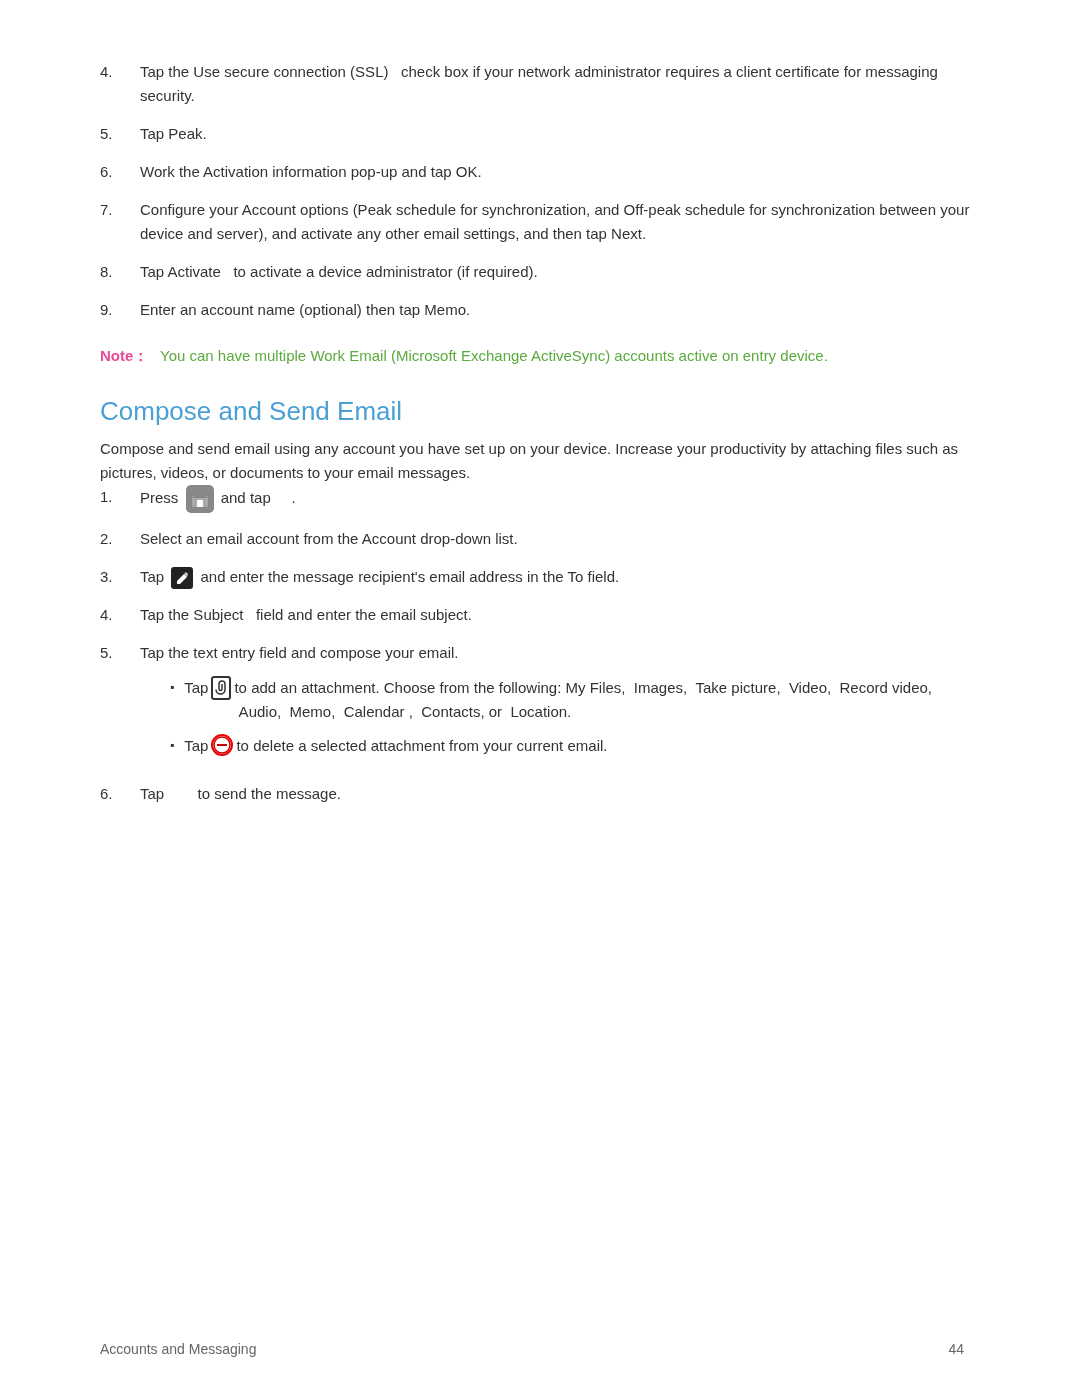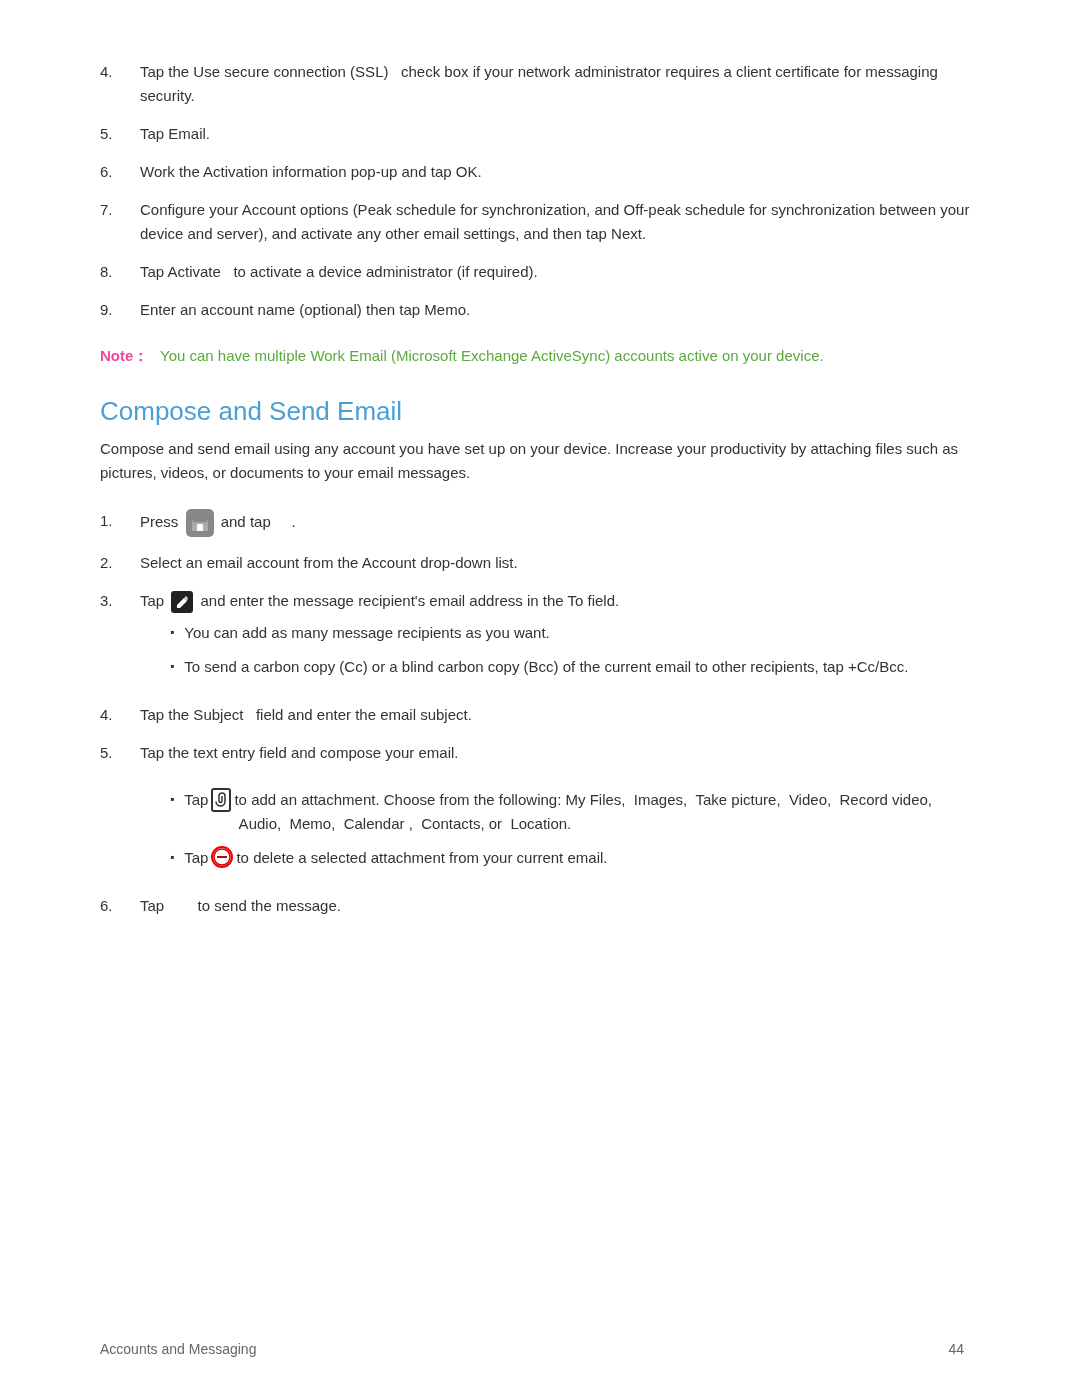--- a/index.html
+++ b/index.html
@@ -37,21 +37,20 @@
       color: #4a9fd4;
       font-size: 26px;
       font-weight: normal;
       margin-bottom: 10px;
       margin-top: 16px;
     }
     .section-intro {
       font-size: 15px;
       color: #333;
       line-height: 1.6;
-      margin-bottom: 24px;
     }
     .bullet-list {
       list-style: none;
       margin: 10px 0 10px 30px;
     }
     .bullet-list li {
       display: flex;
       align-items: flex-start;
       margin-bottom: 10px;
       font-size: 15px;
@@ -155,21 +154,21 @@
 
   <div>
 
     <div class="step-row">
       <span class="step-num">4.</span>
       <span class="step-content">Tap the Use secure connection (SSL) &nbsp; check box if your network administrator requires a client certificate for messaging security.</span>
     </div>
 
     <div class="step-row">
       <span class="step-num">5.</span>
-      <span class="step-content">Tap Email.</span>
+      <span class="step-content">Tap Peak.</span>
     </div>
 
     <div class="step-row">
       <span class="step-num">6.</span>
       <span class="step-content">Work the Activation information pop-up and tap OK.</span>
     </div>
 
     <div class="step-row">
       <span class="step-num">7.</span>
       <span class="step-content">Configure your Account options (Peak schedule for synchronization, and Off-peak schedule for synchronization between your device and server), and activate any other email settings, and then tap Next.</span>
@@ -181,21 +180,21 @@
     </div>
 
     <div class="step-row">
       <span class="step-num">9.</span>
       <span class="step-content">Enter an account name (optional) then tap Memo.</span>
     </div>
   </div>
 
   <div class="note-block">
     <span class="note-label">Note：</span>
-    <span class="note-text">You can have multiple Work Email (Microsoft Exchange ActiveSync) accounts active on your device.</span>
+    <span class="note-text">You can have multiple Work Email (Microsoft Exchange ActiveSync) accounts active on entry device.</span>
   </div>
 
   <h2 class="section-title">Compose and Send Email</h2>
 
   <p class="section-intro">Compose and send email using any account you have set up on your device. Increase your productivity by attaching files such as pictures, videos, or documents to your email messages.</p>
 
   <div>
 
     <div class="step-row">
       <span class="step-num">1.</span>
@@ -221,37 +220,33 @@
       <span class="step-num">3.</span>
       <span class="step-content">
         Tap
         <span class="compose-icon inline-icon">
           <svg width="14" height="14" viewBox="0 0 14 14" fill="none">
             <path d="M2 10L9 3L12 6L5 13H2V10Z" fill="white"></path>
             <path d="M9 3L11 1L13 3L12 6L9 3Z" fill="#ccc"></path>
           </svg>
         </span>
         and enter the message recipient's email address in the To field.
-        <ul class="bullet-list" style="margin-top:8px;">
-          <li>You can add as many message recipients as you want.</li>
-          <li>To send a carbon copy (Cc) or a blind carbon copy (Bcc) of the current email to other recipients, tap +Cc/Bcc.</li>
-        </ul>
       </span>
     </div>
 
     <div class="step-row">
       <span class="step-num">4.</span>
       <span class="step-content">Tap the Subject &nbsp; field and enter the email subject.</span>
     </div>
 
     <div class="step-row">
       <span class="step-num">5.</span>
       <span class="step-content">
         Tap the text entry field and compose your email.
-        <ul class="bullet-list" style="margin-top:23px;">
+        <ul class="bullet-list" style="margin-top:11px;">
           <li>
             Tap
             <span class="attach-icon inline-icon">
               <svg width="16" height="16" viewBox="0 0 16 16" fill="none">
                 <path d="M3 9.5C3 12 5 14 7.5 14C10 14 12 12 12 9.5V4C12 2.3 10.7 1 9 1C7.3 1 6 2.3 6 4V9C6 9.8 6.7 10.5 7.5 10.5C8.3 10.5 9 9.8 9 9V4" stroke="#333" stroke-width="1.5" fill="none"></path>
               </svg>
             </span>
             to add an attachment. Choose from the following: My Files, &nbsp;Images, &nbsp;Take picture, &nbsp;Video, &nbsp;Record video, &nbsp;Audio, &nbsp;Memo, &nbsp;Calendar , &nbsp;Contacts, or &nbsp;Location.
           </li>
           <li>

